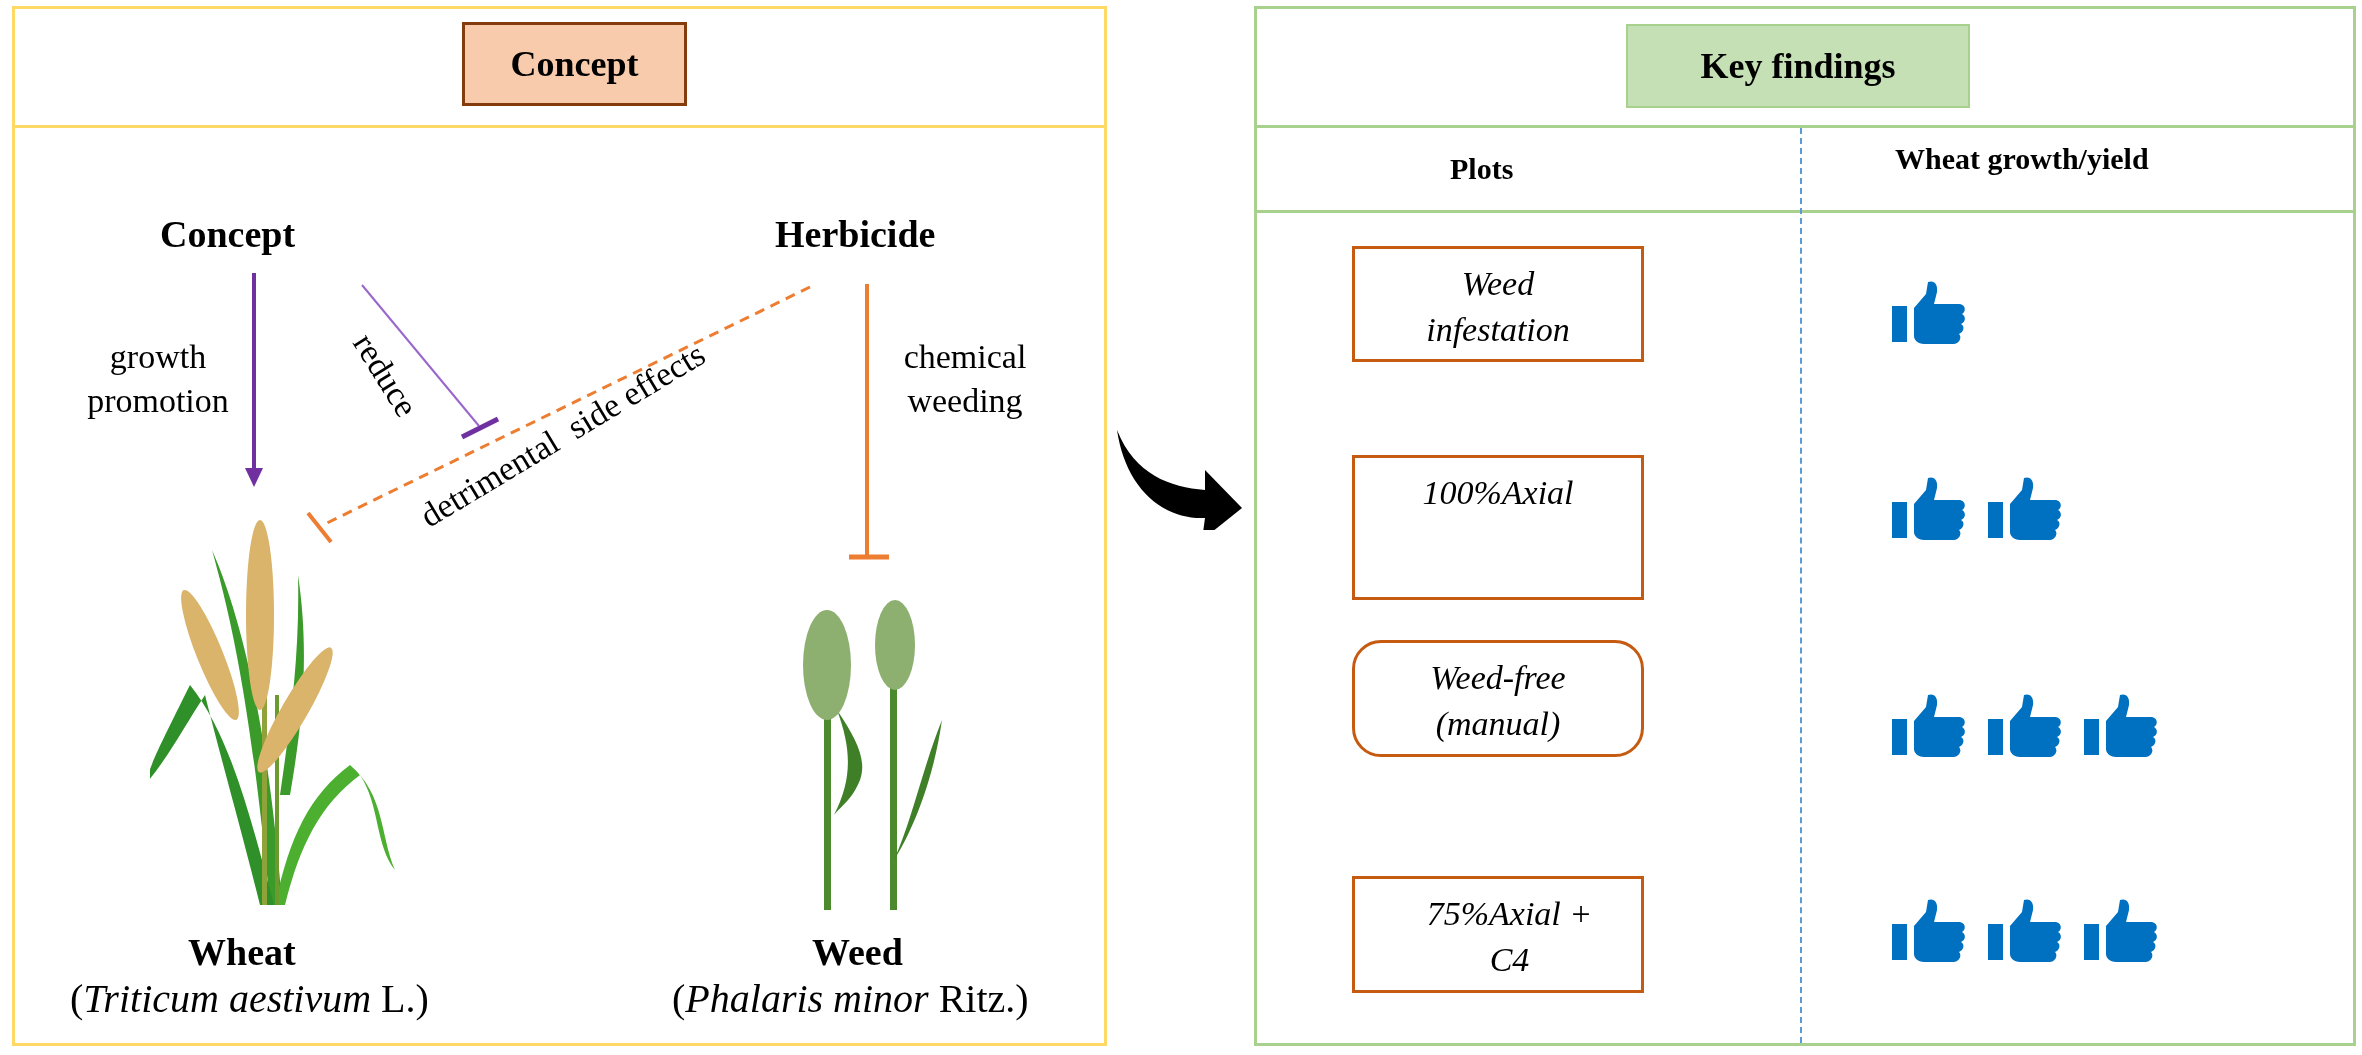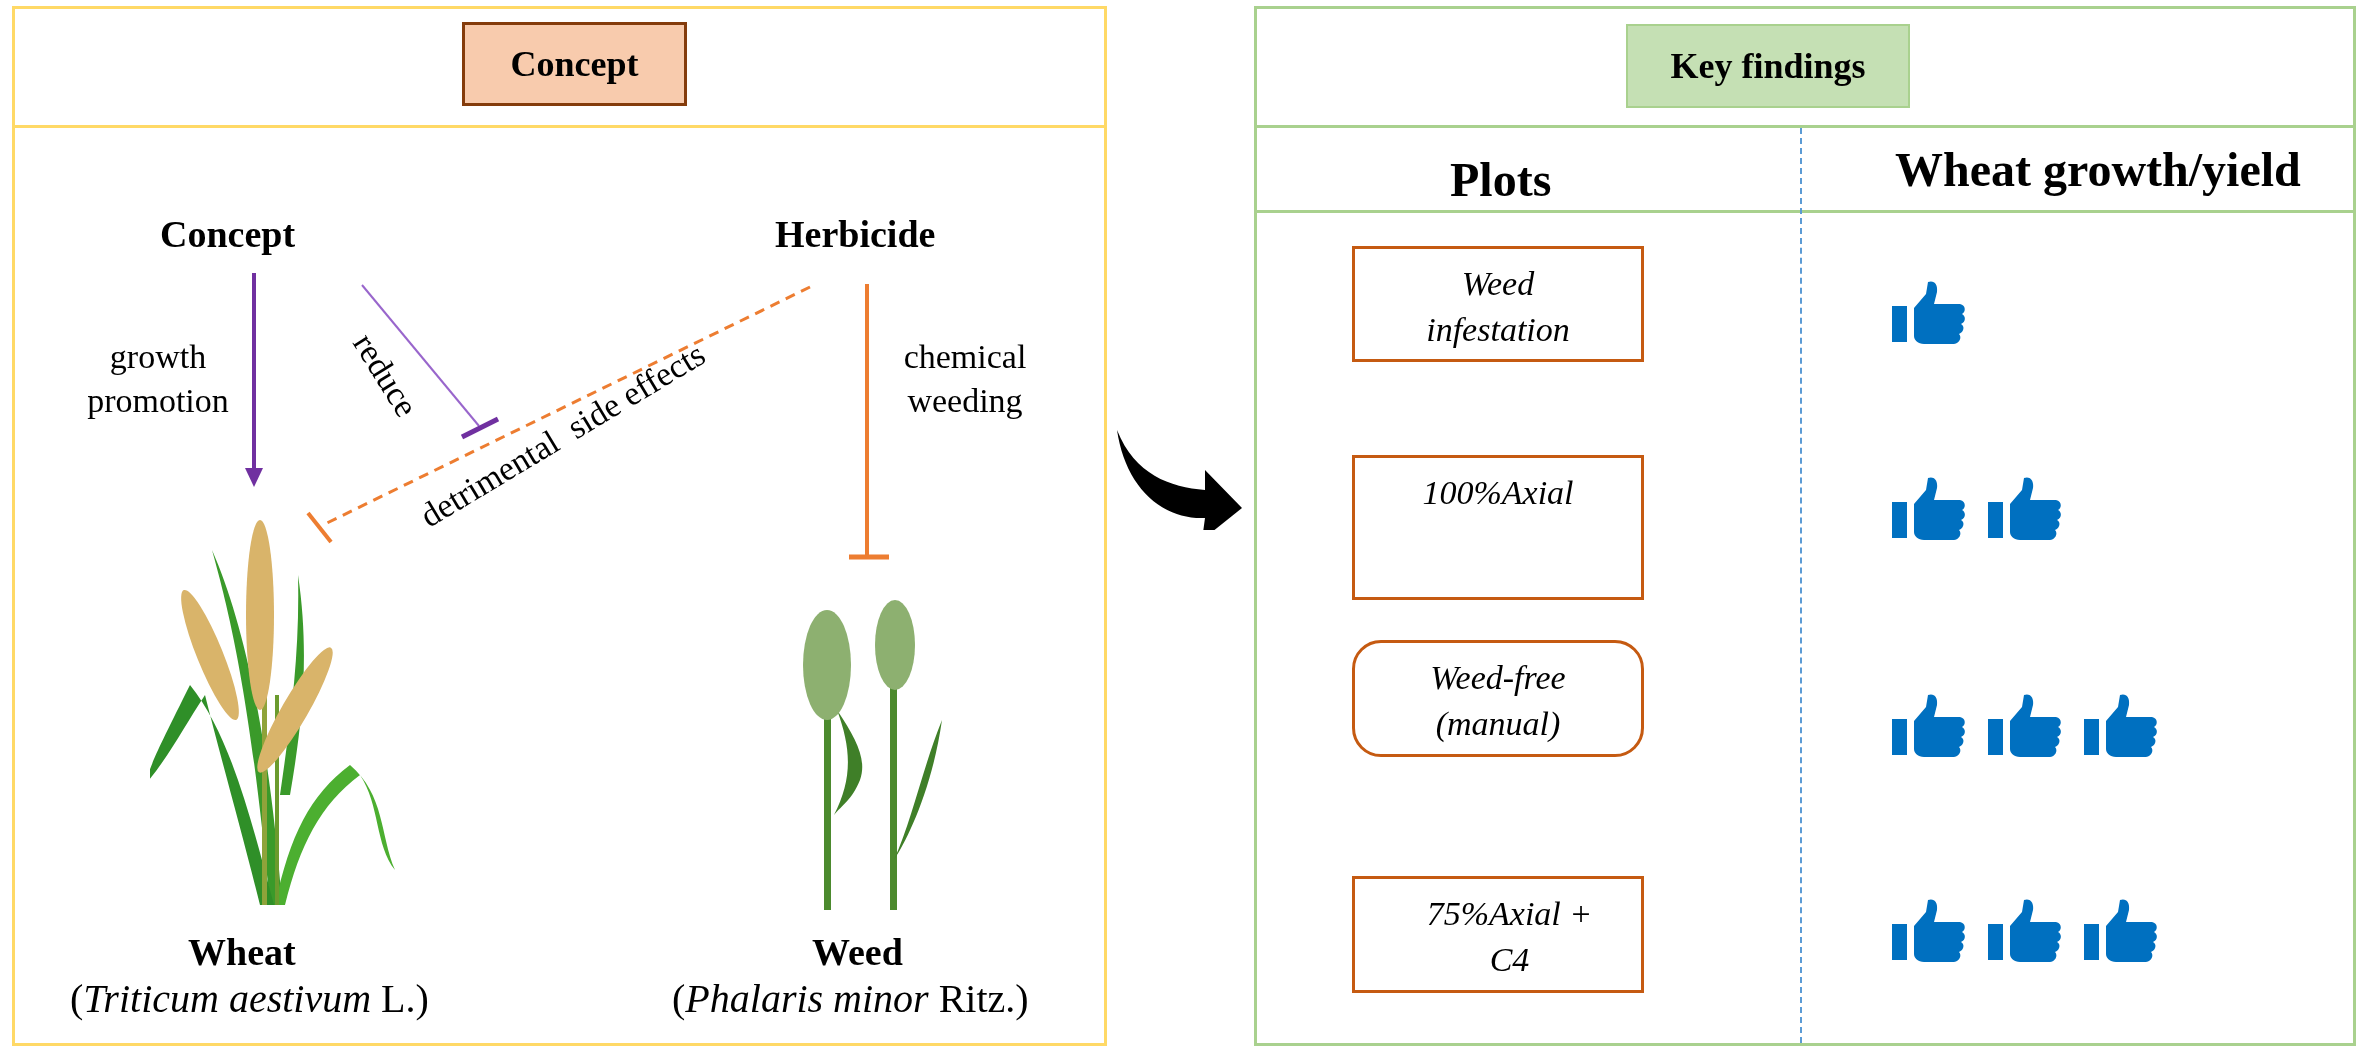--- a/index.html
+++ b/index.html
@@ -8,25 +8,25 @@
   .abs { position: absolute; }
   .panel-left { left: 12px; top: 6px; width: 1095px; height: 1040px; border: 3px solid #FFD966; box-sizing: border-box; }
   .panel-left .hsep { position: absolute; left: 0; right: 0; top: 116px; height: 0; border-top: 3px solid #FFD966; }
   .panel-right { left: 1254px; top: 6px; width: 1102px; height: 1040px; border: 3px solid #A9D18E; box-sizing: border-box; }
   .panel-right .hsep1 { position: absolute; left: 0; right: 0; top: 116px; border-top: 3px solid #A9D18E; }
   .panel-right .hsep2 { position: absolute; left: 0; right: 0; top: 201px; border-top: 3px solid #A9D18E; }
   .panel-right .vdiv { position: absolute; left: 543px; top: 119px; bottom: 0; border-left: 2px dashed #5B9BD5; }
 
   .title-box { display: flex; align-items: center; justify-content: center; font-weight: bold; font-size: 36px; box-sizing: border-box; }
   .concept-box { left: 462px; top: 22px; width: 225px; height: 84px; background: #F8CBAD; border: 3px solid #843C0C; }
-  .findings-box { left: 1626px; top: 24px; width: 284px; height: 84px; background: #C5E0B4; border: 2px solid #A9D18E; }
+  .findings-box { left: 1626px; top: 24px; width: 344px; height: 84px; background: #C5E0B4; border: 2px solid #A9D18E; }
 
   .label-bold { font-weight: bold; font-size: 38px; white-space: nowrap; }
   .label { font-size: 34px; text-align: center; line-height: 44px; white-space: nowrap; }
-  .col-head { font-weight: bold; font-size: 48px; white-space: nowrap; }
+  .col-head { font-weight: bold; font-size: 30px; white-space: nowrap; }
 
   .plot-box { left: 1352px; width: 292px; border: 3px solid #C55A11; box-sizing: border-box; background: #fff;
               font-style: italic; font-size: 34px; line-height: 46px; text-align: center; display: flex; flex-direction: column; justify-content: flex-start; padding-top: 12px; }
 
   .thumbs { display: flex; gap: 20px; left: 1890px; }
   .thumb { width: 76px; height: 66px; display: block; }
 
   .species { font-size: 40px; white-space: nowrap; text-align: center; }
   .species i { font-style: italic; }
 </style>

